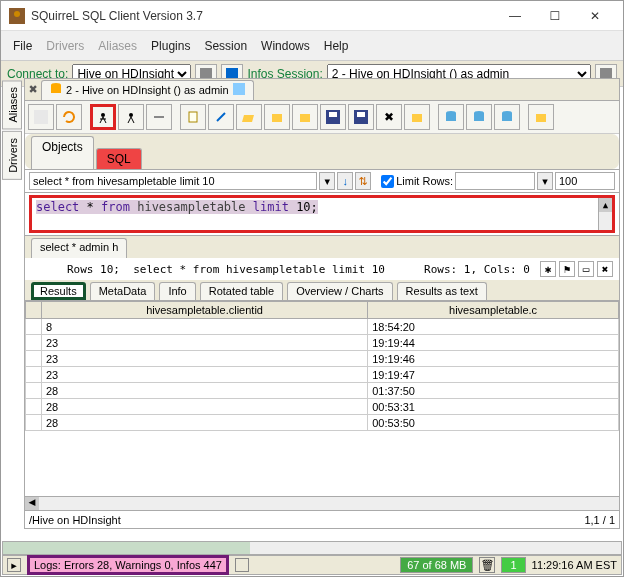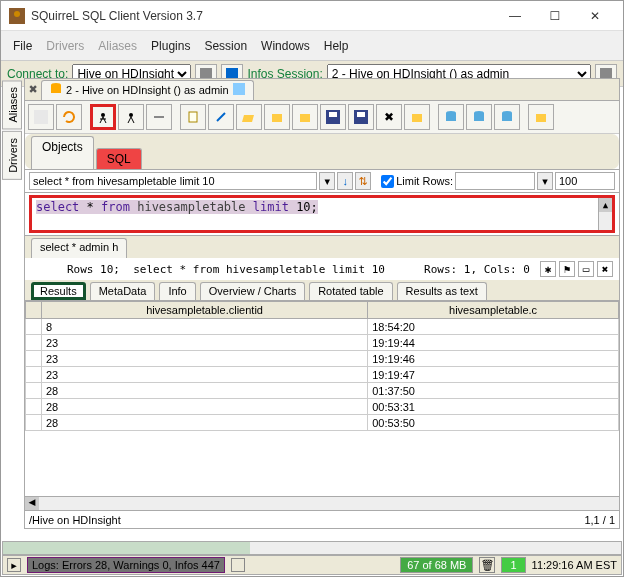--- a/index.html
+++ b/index.html
@@ -45,21 +45,21 @@
 .stab.active { background:#fff; border:3px solid #14532d; padding:0 6px;}
 .table { flex:1; overflow:auto; border-top:1px solid #aaa;}
 table { border-collapse:collapse; width:100%; font-size:11px;}
 th { background:#ece9d8; border:1px solid #aaa; padding:2px 4px; font-weight:normal; text-align:center;}
 td { border:1px solid #ccc; padding:1px 4px; height:16px;}
 .pathbar { height:18px; display:flex; align-items:center; justify-content:space-between; padding:0 4px; font-size:11px; border-top:1px solid #aaa; background:#fff;}
 .statusbar { position:absolute; left:2px; right:2px; bottom:2px; height:34px; display:flex; flex-direction:column;}
 .statusbar .scroll { height:14px; background:#eee; border:1px solid #aaa; position:relative;}
 .statusbar .scroll .thumb{ position:absolute; left:0; width:40%; height:100%; background:#c8dcc8;}
 .statusbar .row { height:20px; display:flex; align-items:center; gap:6px; background:#ece9d8; border:1px solid #aaa; padding:0 4px; font-size:11px;}
-.statusbar .logbox { border:1px solid #701a75; padding:1px 4px; background:#737373;}
+.statusbar .logbox { border:3px solid #701a75; padding:1px 4px; background:#f9a8d4;}
 .statusbar .mem { border:1px solid #999; background:#4a4; color:#fff; padding:1px 6px;}
 .statusbar .num { border:1px solid #999; background:#4c4; color:#fff; padding:1px 8px;}
 .scrollv { position:absolute; right:0; top:0; bottom:0; width:14px; background:#eee; border-left:1px solid #aaa;}
 .scrollv .ar { height:14px; display:flex; align-items:center; justify-content:center; background:#ccc; font-size:9px;}
 </style>
 </head>
 <body>
 
 <div class="titlebar">
   <span class="icon">
@@ -264,22 +264,22 @@
          <span>⚑</span>
          <span>▭</span>
          <span>✖</span>
        </span>
       </span>
     </div>
     <div class="subtabs">
       <div class="stab active">Results</div>
       <div class="stab">MetaData</div>
       <div class="stab">Info</div>
+      <div class="stab">Rotated table</div>
       <div class="stab">Overview / Charts</div>
-      <div class="stab">Rotated table</div>
       <div class="stab">Results as text</div>
     </div>
     <div class="table">
       <table>
         <thead>
             <tr>
           <th style="width:16px"></th>
           <th style="width:55%">hivesampletable.clientid</th>
           <th>hivesampletable.c</th>
         </tr>

